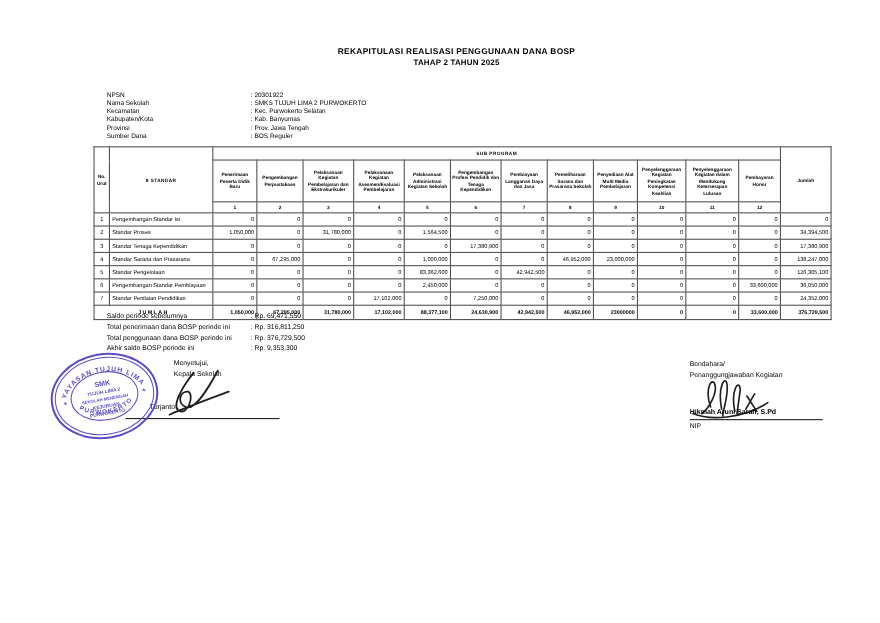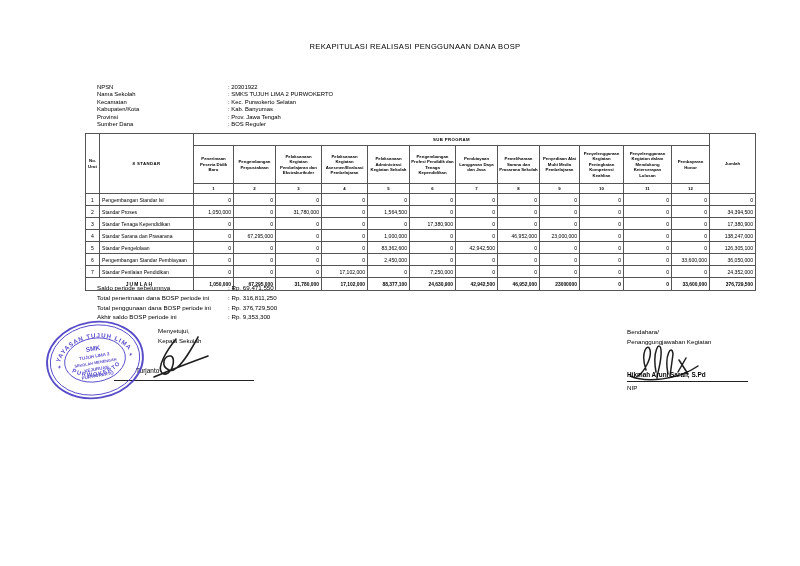--- a/index.html
+++ b/index.html
@@ -1,19 +1,19 @@
 <!DOCTYPE html>
 <html><head>
 <meta charset="utf-8">
 <style>
   html,body{margin:0;padding:0;background:#e8e8e8;}
   .page{position:relative;width:800px;height:566px;background:#ffffff;overflow:hidden;
         font-family:"Liberation Sans", sans-serif;color:#000;}
   
-  .title-block{position:absolute;left:30px;top:42px;width:770px;text-align:center;font-weight:normal;}
+  .title-block{position:absolute;left:30px;top:42px;width:770px;text-align:center;font-weight:bold;}
   .title-l1{font-size:7.6px;line-height:9.6px;letter-spacing:.3px;}
   .title-l2{font-size:7.2px;line-height:9.4px;letter-spacing:.2px;}
   .title-l3{font-size:7.2px;line-height:9.4px;letter-spacing:.2px;}
   
   .info{position:absolute;left:97px;top:84px;font-size:5.9px;line-height:7.4px;}
   .info-row{display:flex;}
   .info-label{width:131px;}
   
   table.bosp{position:absolute;left:85px;top:133px;border-collapse:collapse;table-layout:fixed;
              border:1.5px solid #111;}
@@ -49,20 +49,21 @@
   .stamp{position:absolute;left:44px;top:320px;width:102px;height:80px;color:#4a3ec5;
          transform:rotate(-10deg);opacity:.92;}
 </style>
 </head>
 <body>
 
 <div class="page">
 
   <div class="title-block">
     <div class="title-l1">REKAPITULASI REALISASI PENGGUNAAN DANA BOSP</div>
+    <div class="title-l3">TAHAP 2 TAHUN 2025</div>
   </div>
 
   <div class="info">
       <div class="info-row">
         <span class="info-label">NPSN</span>
         <span class="info-value">: 20301922</span>
       </div>
       <div class="info-row">
         <span class="info-label">Nama Sekolah</span>
         <span class="info-value">: SMKS TUJUH LIMA 2 PURWOKERTO</span>

